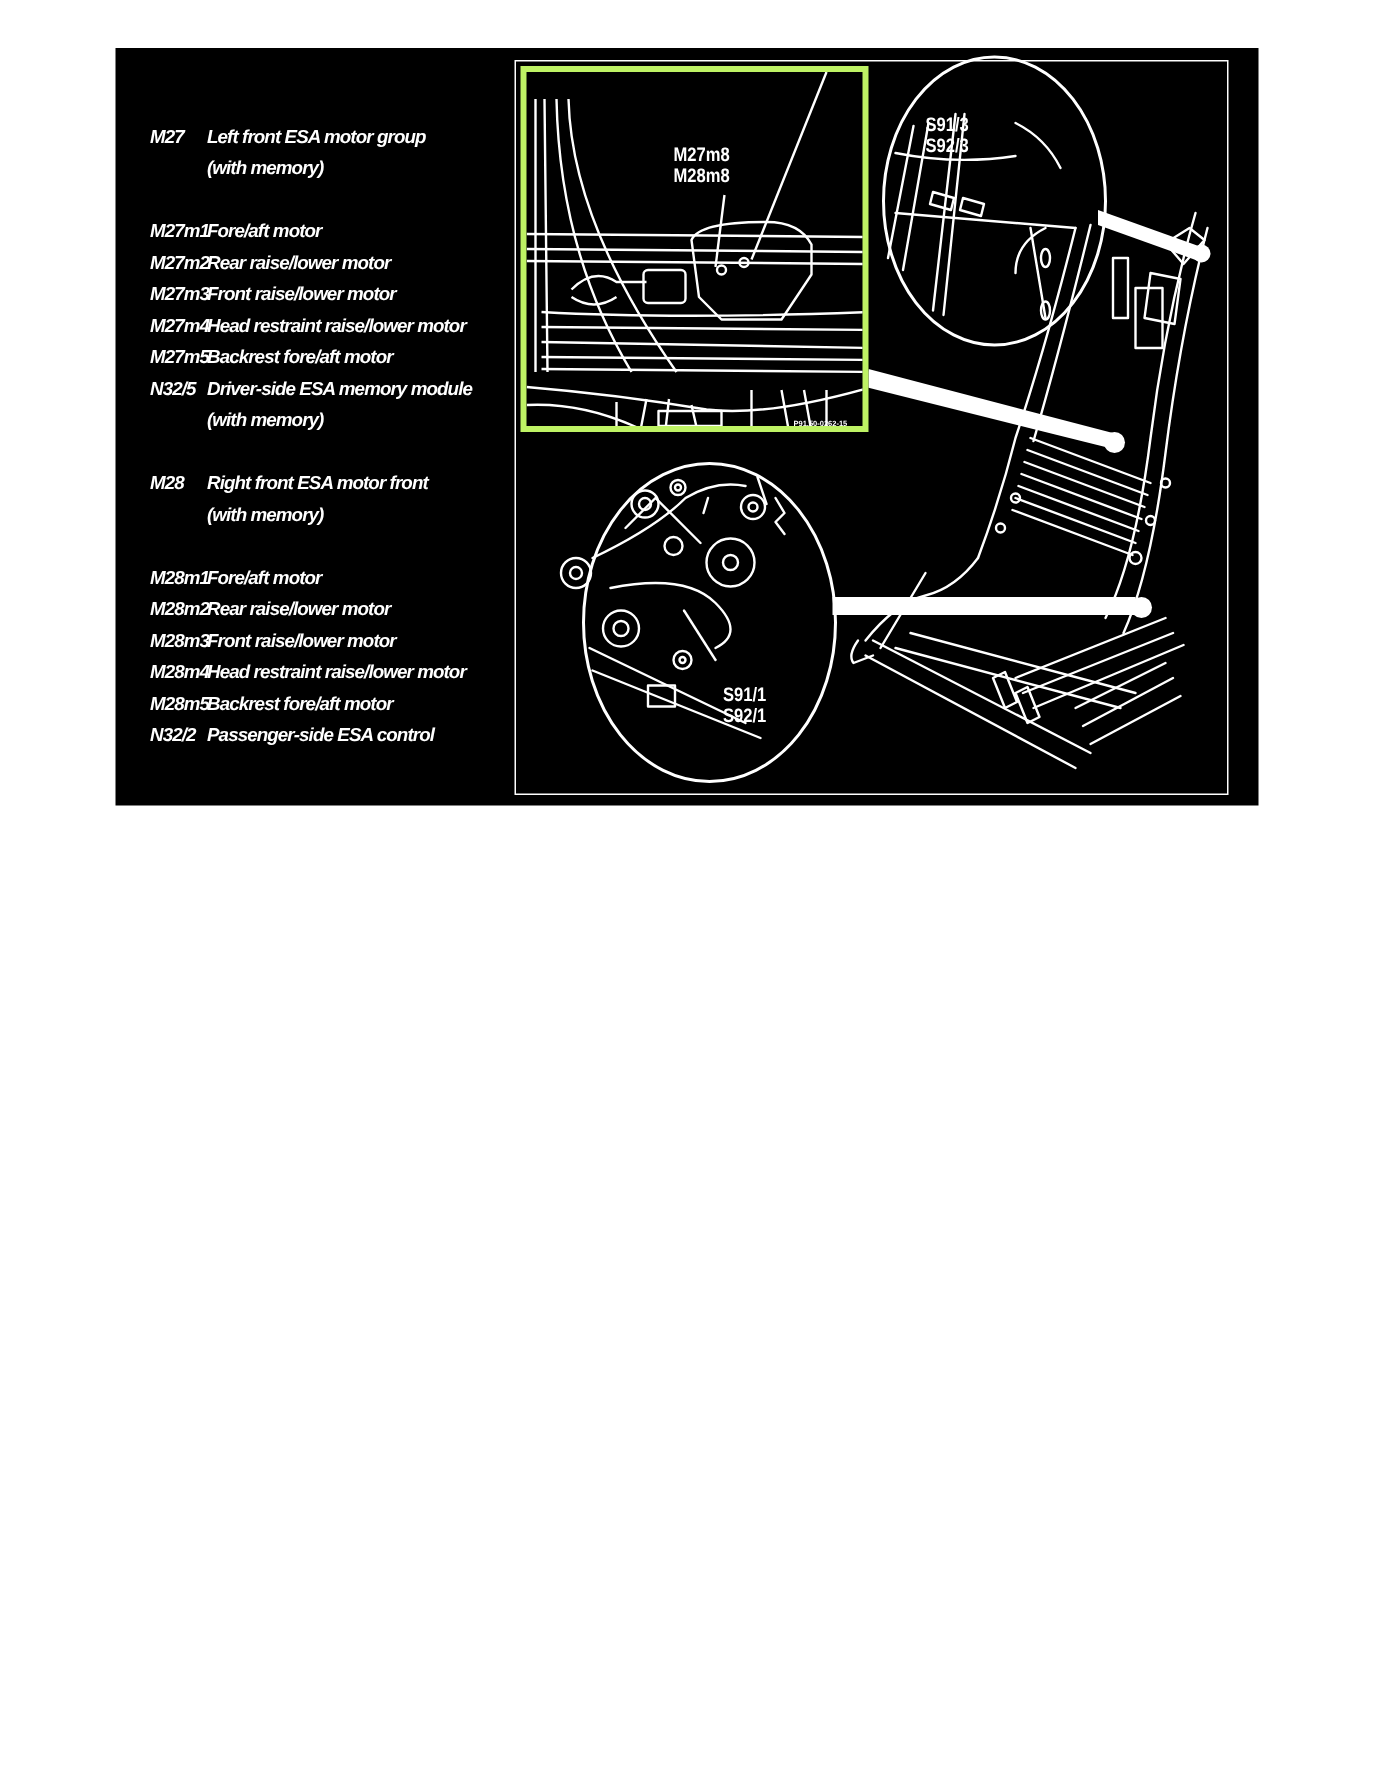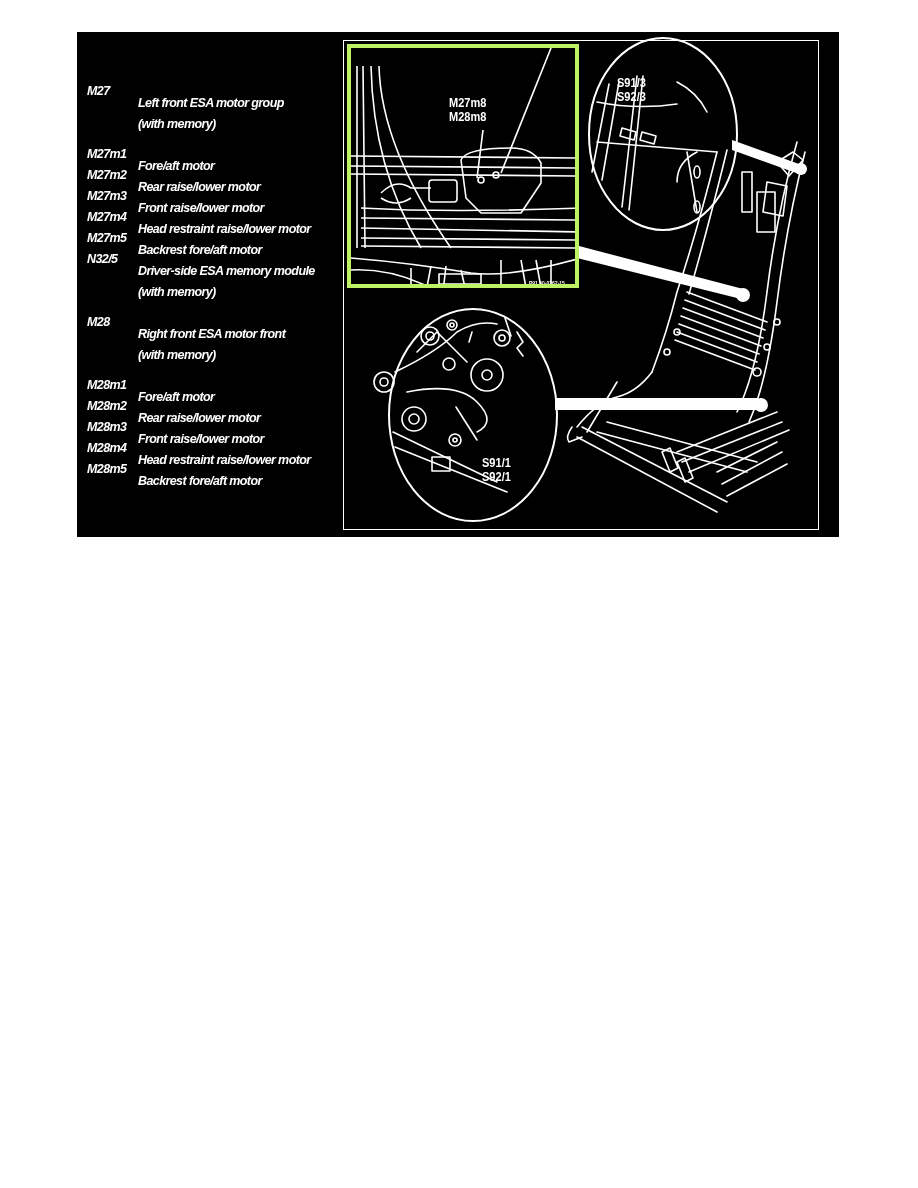--- a/index.html
+++ b/index.html
@@ -7,22 +7,22 @@
   .figure {
     position: absolute; left: 77px; top: 32px; width: 762px; height: 505px;
     background: #000000;
   }
   .legend {
     position: absolute; left: 10px; top: 52px; width: 250px;
     color: #ffffff; font-family: "Liberation Sans", sans-serif;
     font-style: italic; font-weight: bold; font-size: 12.5px; letter-spacing: -0.6px;
   }
   .legend-row { position: relative; height: 21px; }
-  .legend-row .code { position: absolute; left: 0; top: 0; }
-  .legend-row .desc { position: absolute; left: 51px; top: 12px; white-space: nowrap; }
+  .legend-row .code { position: absolute; left: 13px; top: 0; }
+  .legend-row .desc { position: absolute; left: 51px; top: 0; white-space: nowrap; }
   .legend-row.cont { height: 21px; }
   .legend-gap { height: 21px; }
   .frame {
     position: absolute; left: 266px; top: 8px; width: 476px; height: 490px;
     border: 1.5px solid #ffffff; box-sizing: border-box;
   }
   .inset {
     position: absolute; left: 270px; top: 12px; width: 232px; height: 244px;
     border: 4px solid #bef264; box-sizing: border-box; background: #000;
     overflow: hidden;
@@ -100,20 +100,24 @@
       <span class="code">M28m3</span>
       <span class="desc">Front raise/lower motor</span>
     </div>
     <div class="legend-row">
       <span class="code">M28m4</span>
       <span class="desc">Head restraint raise/lower motor</span>
     </div>
     <div class="legend-row">
       <span class="code">M28m5</span>
       <span class="desc">Backrest fore/aft motor</span>
+    </div>
+    <div class="legend-row">
+      <span class="code">N32/2</span>
+      <span class="desc">Passenger-side ESA control</span>
     </div>
   </div>
 
   <div class="frame"></div>
 
   <svg class="art" width="762" height="505" viewBox="0 0 762 505">
     <g fill="none" stroke="#ffffff" stroke-width="1.6" stroke-linejoin="round" stroke-linecap="round">
 
       <ellipse cx="586" cy="102" rx="74" ry="96" stroke-width="2"></ellipse>
 

